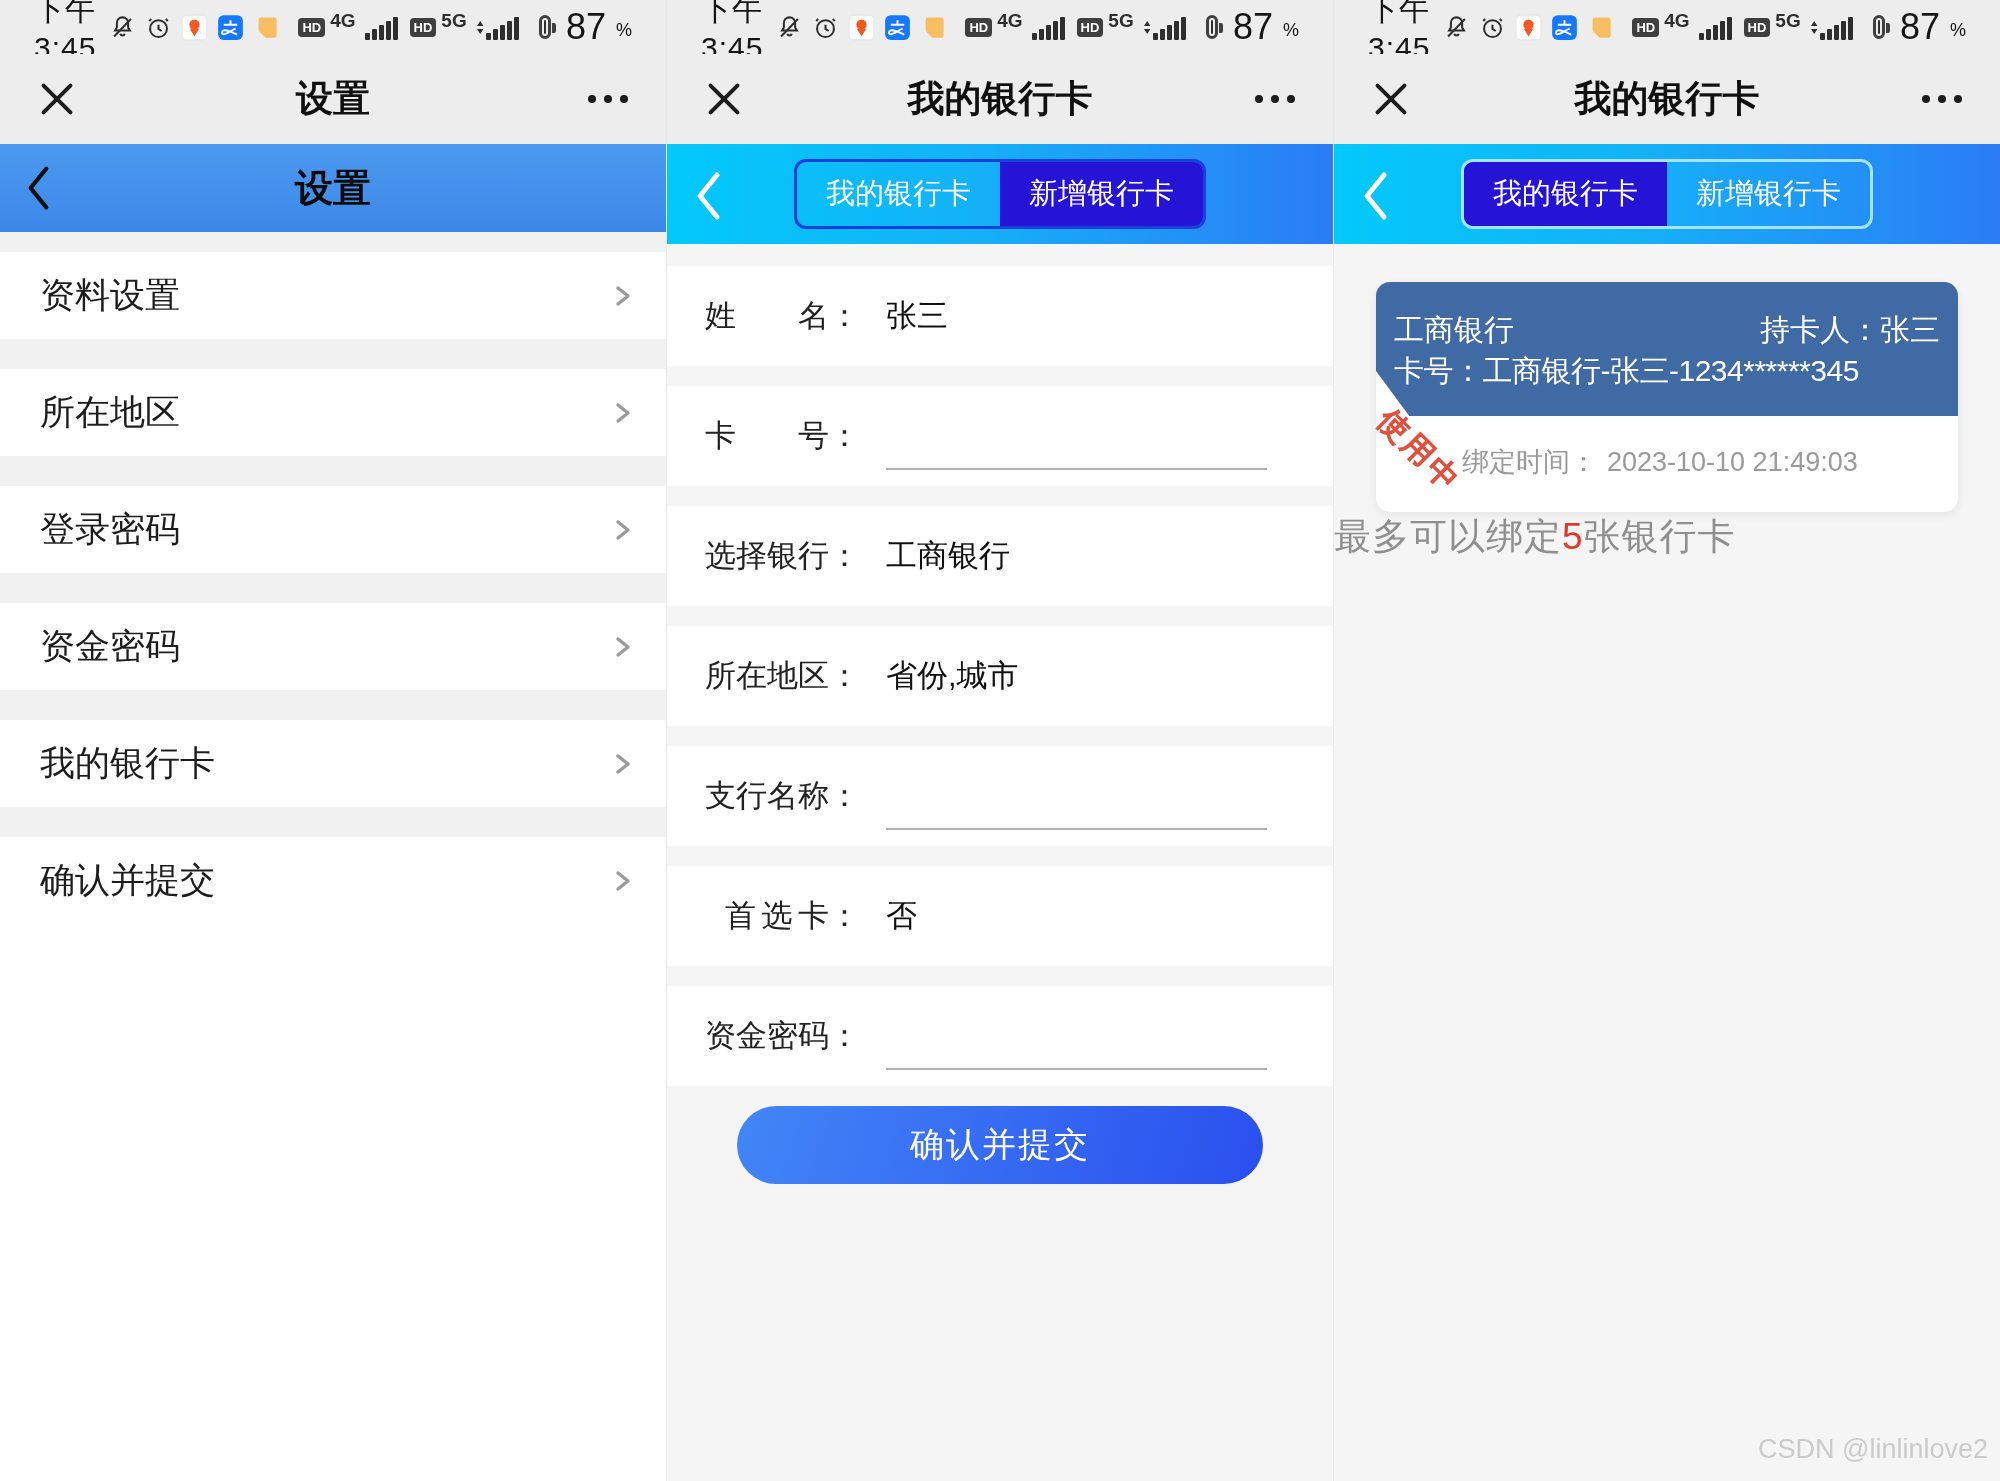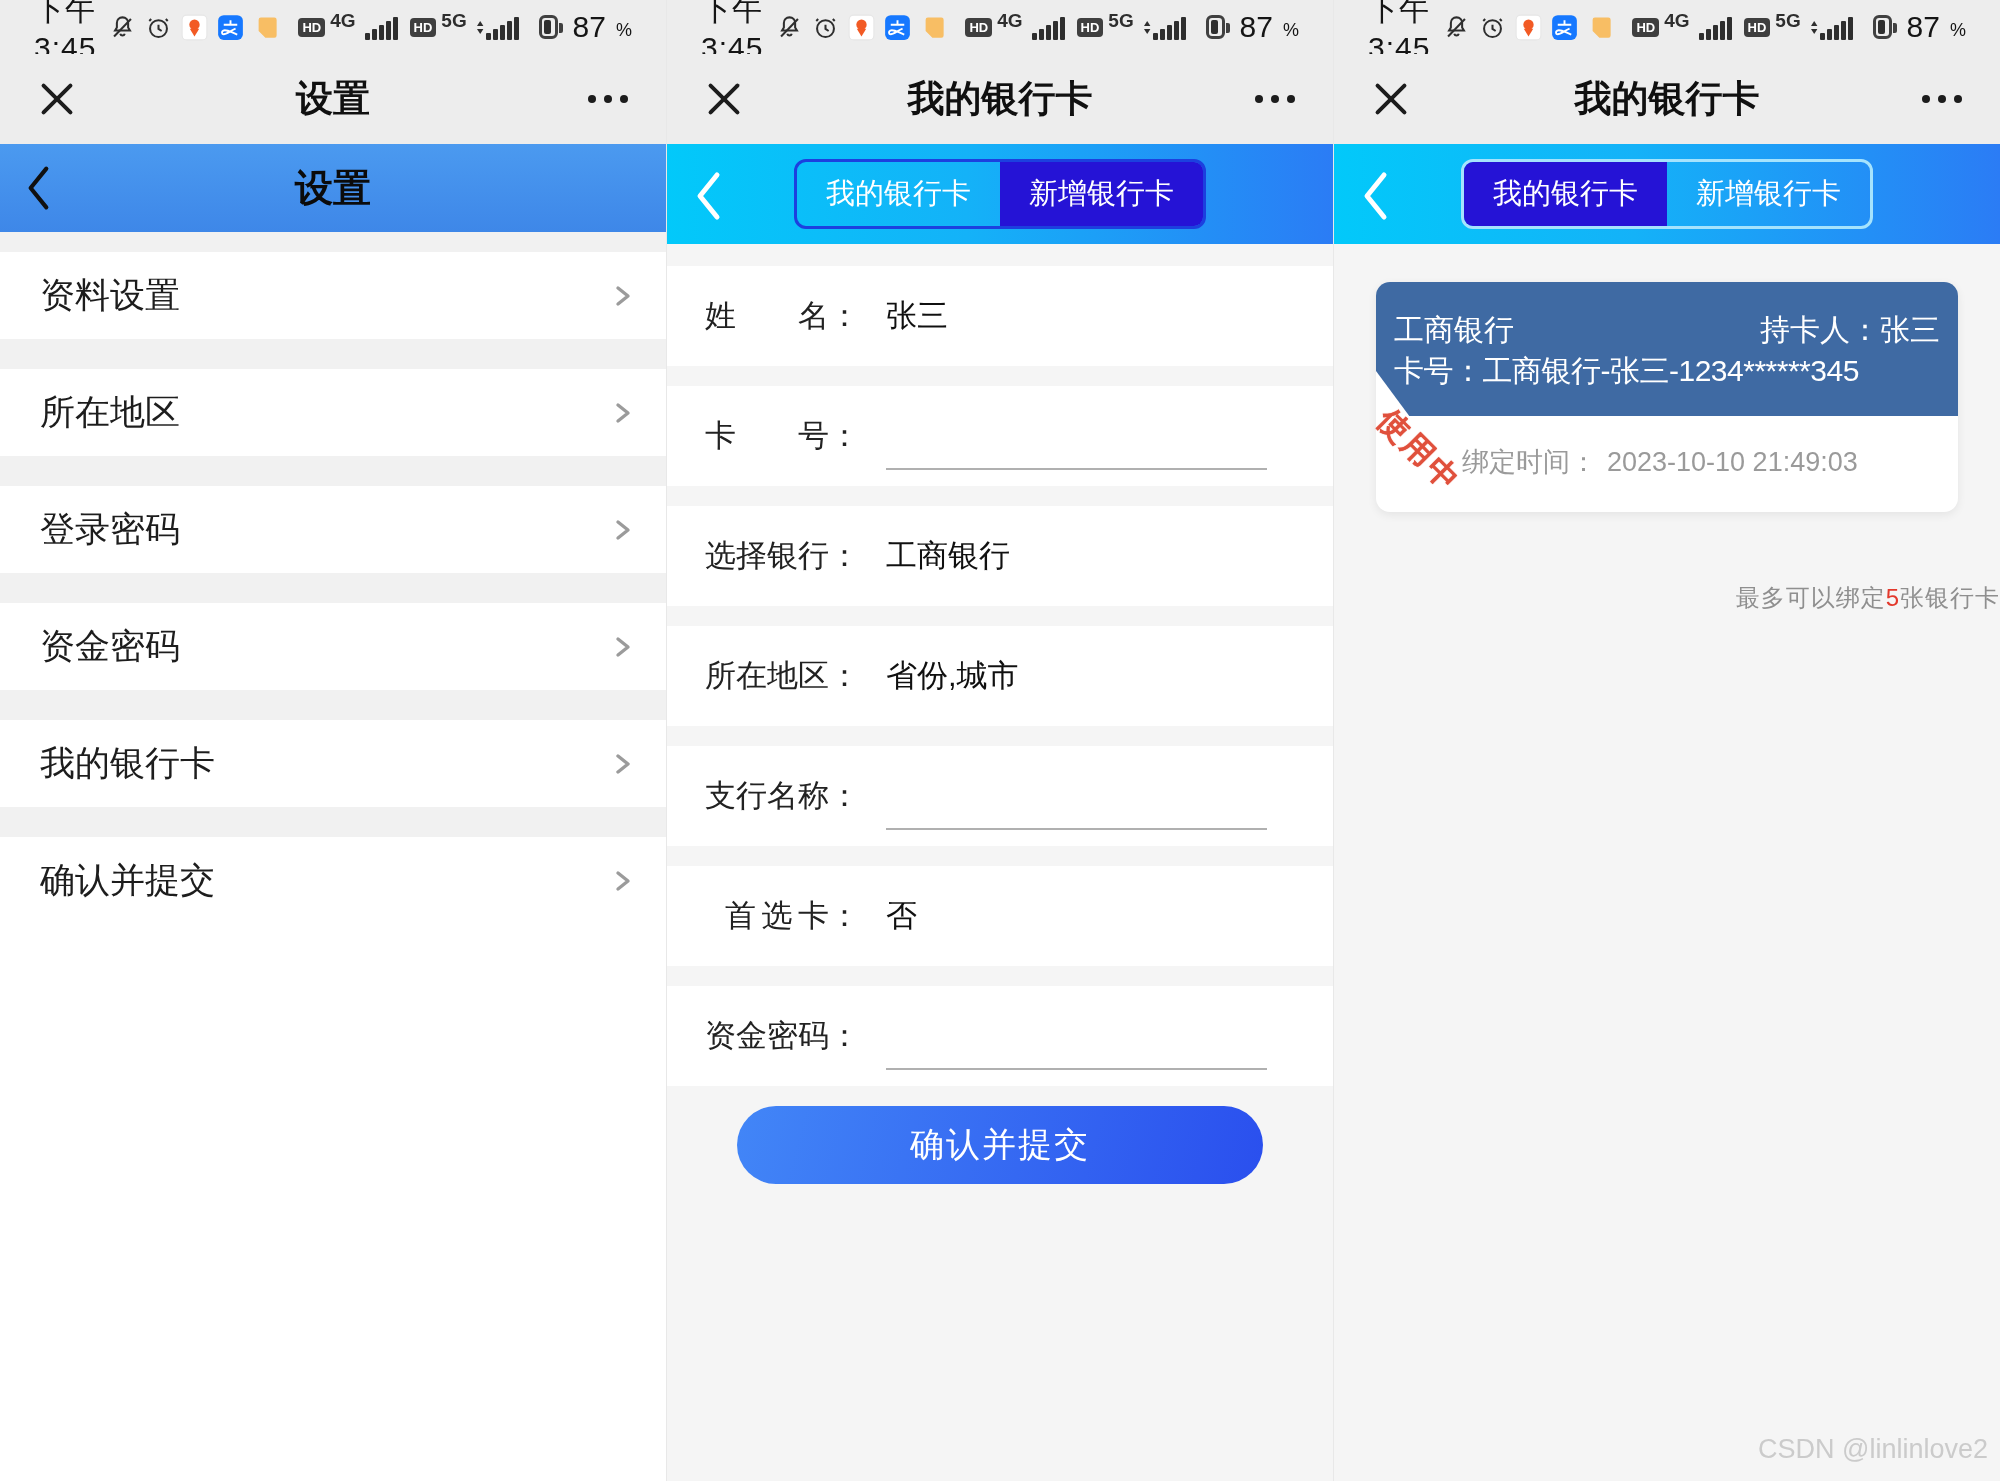--- a/index.html
+++ b/index.html
@@ -11,21 +11,21 @@
 
   
   .statusbar{height:54px;background:#ededed;display:flex;align-items:center;padding:0 34px;gap:9px;}
   .sb-time{font-size:30px;color:#151515;font-weight:500;letter-spacing:1px;margin-right:4px;}
   .sb-spacer{flex:1;}
   .hd{background:#3f3f3f;color:#fff;font-size:13px;font-weight:700;border-radius:4px;padding:3px 4px;line-height:1;}
   .netlbl{font-size:19px;font-weight:700;color:#2e2e2e;transform:translateY(-6px);margin-left:-4px;}
   .bat{width:44px;height:24px;border:3px solid #404040;border-radius:6px;display:flex;align-items:center;padding:2px;box-sizing:border-box;position:relative;margin-left:10px;}
   .bat>i{height:100%;width:87%;background:#2f2f2f;border-radius:2px;}
   .bat::after{content:"";position:absolute;right:-8px;top:5px;width:4px;height:10px;background:#404040;border-radius:0 2px 2px 0;}
-  .batnum{font-size:30px;color:#151515;margin-left:6px;}
+  .batnum{font-size:36px;color:#151515;margin-left:6px;}
   .batpct{font-size:18px;color:#151515;transform:translateY(3px);margin-left:1px;}
 
   
   .titlebar{height:90px;background:#ededed;position:relative;display:flex;align-items:center;justify-content:space-between;padding:0 38px;}
   .xclose{width:38px;height:38px;position:relative;cursor:pointer;}
   .xclose i{position:absolute;left:-2px;right:-2px;top:17px;height:4px;background:#1c1c1c;border-radius:2px;}
   .xclose i:first-child{transform:rotate(45deg);}
   .xclose i:last-child{transform:rotate(-45deg);}
   .wtitle{position:absolute;left:50%;transform:translateX(-50%);font-size:37px;font-weight:700;color:#101010;white-space:nowrap;}
   .more{display:flex;gap:8px;align-items:center;cursor:pointer;}
@@ -59,21 +59,21 @@
 
   
   .card{position:relative;margin:38px 42px 0;border-radius:14px;background:#fff;box-shadow:0 3px 10px rgba(0,0,0,0.07);}
   .card-top{position:relative;background:#3f6aa3;border-radius:14px 14px 0 0;padding:28px 18px 24px;color:#fff;font-size:30px;}
   .ct-row1{display:flex;justify-content:space-between;align-items:center;}
   .ct-row2{white-space:nowrap;letter-spacing:-0.5px;overflow:hidden;}
   .fold{position:absolute;left:0;bottom:-1px;width:34px;height:46px;background:#fff;clip-path:polygon(0 0,0 100%,100% 100%);}
   .card-bottom{padding:28px 18px 32px 86px;color:#9a9a9a;font-size:27px;white-space:nowrap;}
   .card-bottom .bt{margin-left:10px;}
   .stamp{position:absolute;left:-8px;top:148px;transform:rotate(45deg);transform-origin:center;color:#e0503c;font-size:31px;font-weight:800;letter-spacing:3px;text-shadow:0 0 1px #e0503c;}
-  .hint{margin-top:70px;text-align:right;font-size:24px;color:#8f8f8f;letter-spacing:1px;}
+  .hint{text-align:left;font-size:37px;color:#8f8f8f;letter-spacing:1px;}
   .hint .num{color:#e3392c;}
   .watermark{position:absolute;right:12px;bottom:16px;font-size:27px;color:#cbcbcb;}
 
   svg{display:block;}
 </style>
 </head>
 <body>
 
 <div id="stage">
 

